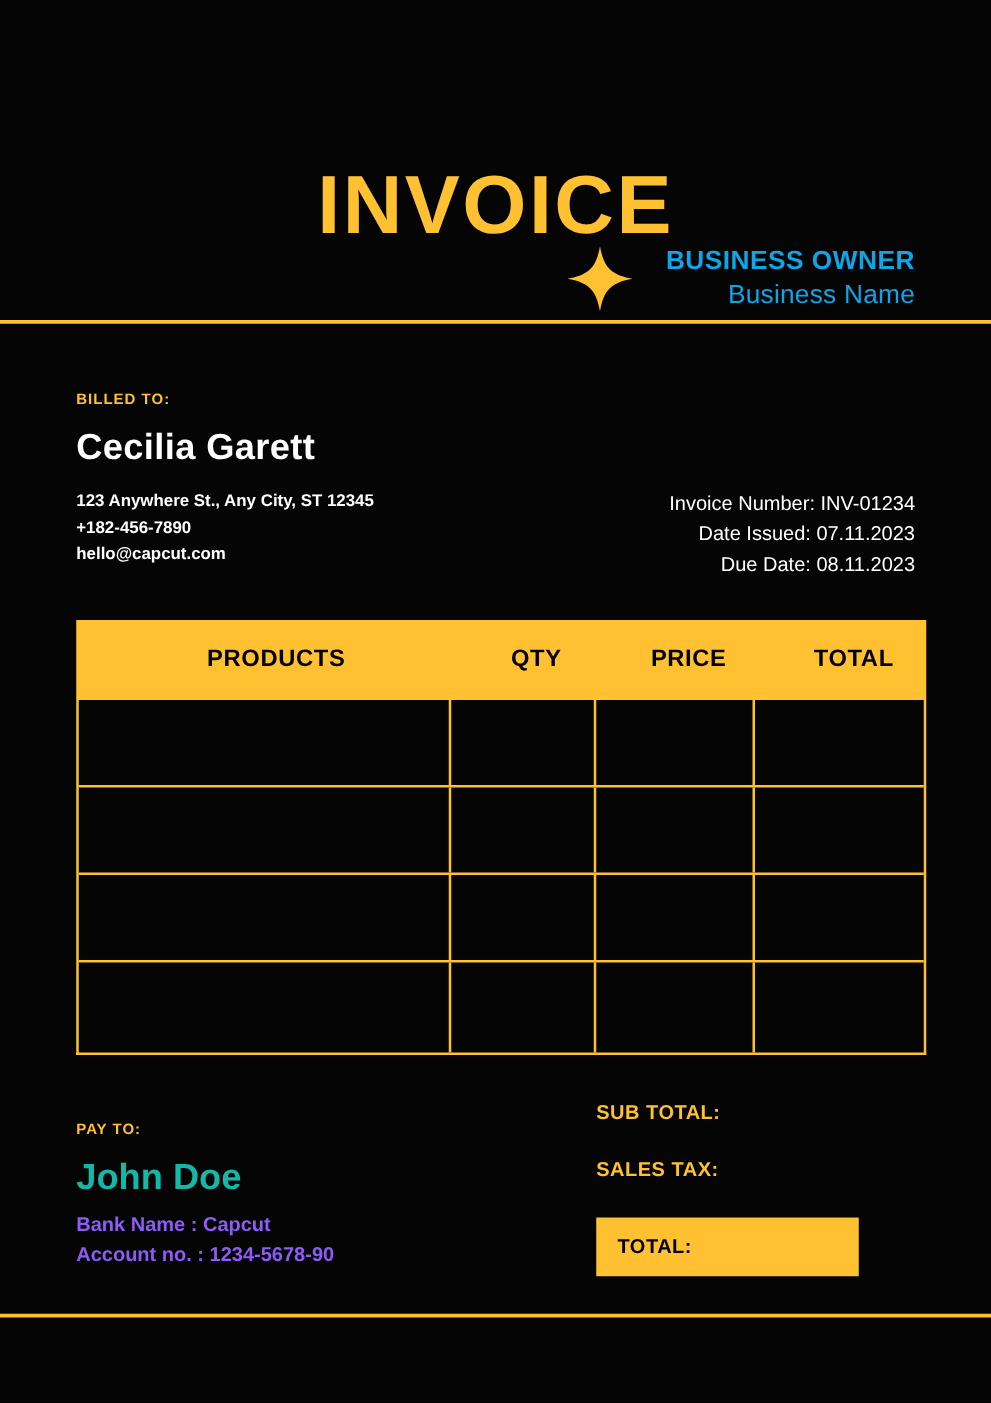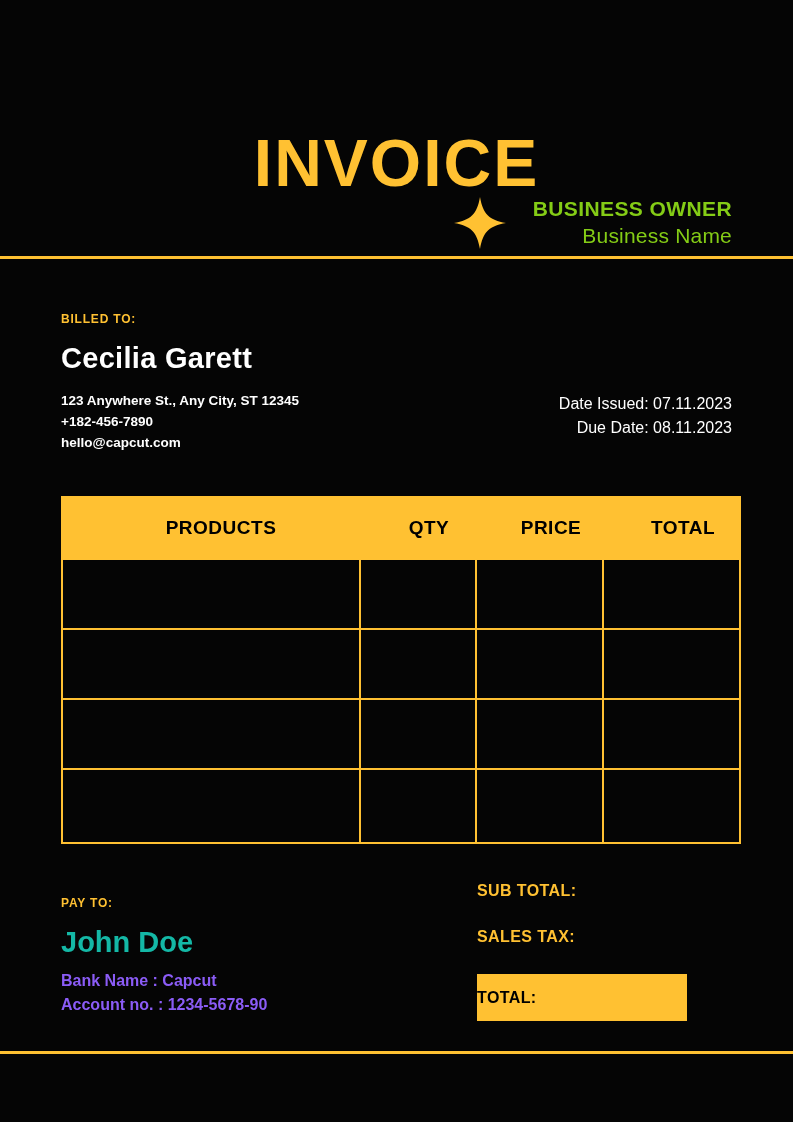--- a/index.html
+++ b/index.html
@@ -42,21 +42,21 @@
     gap: 26px;
   }
   .sparkle-icon {
     width: 54px;
     height: 54px;
     flex: none;
     display: block;
   }
   .owner-block {
     text-align: right;
-    color: #84cc16;
+    color: #0ea5e9;
   }
   .owner-title {
     font-size: 21px;
     font-weight: bold;
     letter-spacing: 0.4px;
     line-height: 1.25;
   }
   .owner-name {
     font-size: 21px;
     font-weight: normal;
@@ -191,20 +191,21 @@
     font-size: 16px;
     font-weight: bold;
     letter-spacing: 0.4px;
     margin-bottom: 28px;
   }
   .total-box {
     background: #FFC132;
     height: 47px;
     display: flex;
     align-items: center;
+    padding-left: 17px;
     width: 210px;
   }
   .total-box span {
     color: #000000;
     font-size: 16px;
     font-weight: bold;
     letter-spacing: 0.4px;
   }
 </style>
 </head>
@@ -231,20 +232,21 @@
     <div class="label-small">BILLED TO:</div>
     <div class="client-name">Cecilia Garett</div>
     <div class="client-lines">
       <div>123 Anywhere St., Any City, ST 12345</div>
       <div>+182-456-7890</div>
       <div>hello@capcut.com</div>
     </div>
   </div>
 
   <div class="meta">
+    <div>Invoice Number: INV-01234</div>
     <div>Date Issued: 07.11.2023</div>
     <div>Due Date: 08.11.2023</div>
   </div>
 
   <div class="table">
     <div class="thead">
       <div class="col-prod">PRODUCTS</div>
       <div class="col-qty">QTY</div>
       <div class="col-price">PRICE</div>
       <div class="col-total">TOTAL</div>

